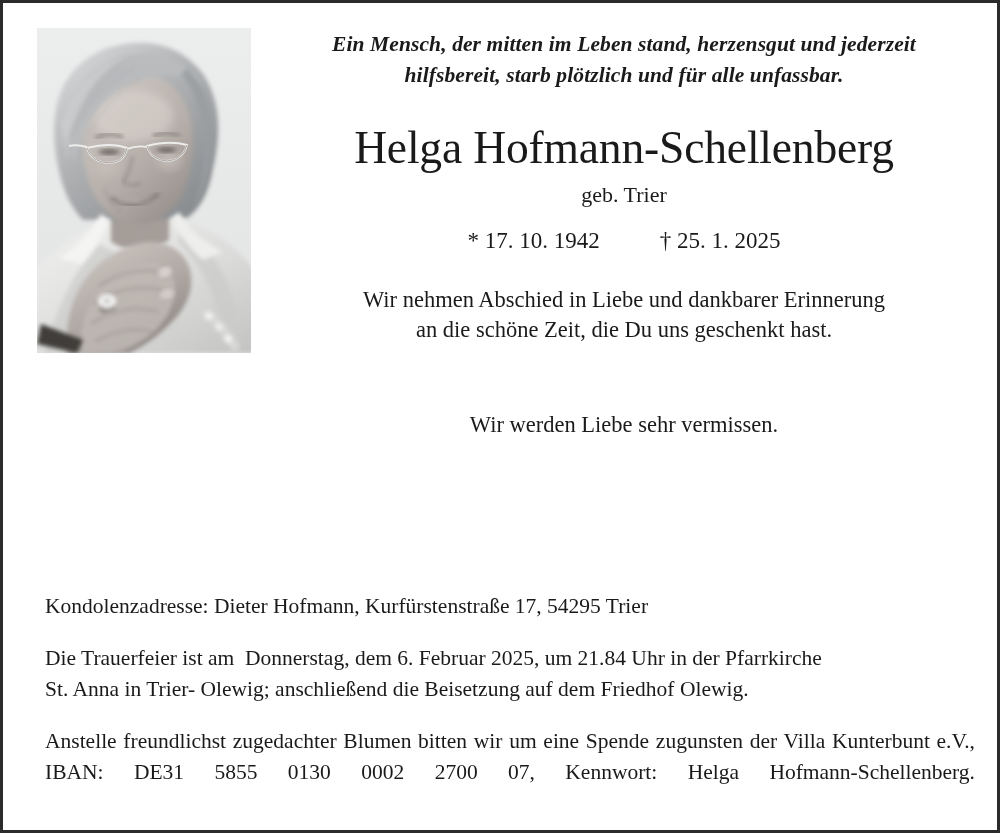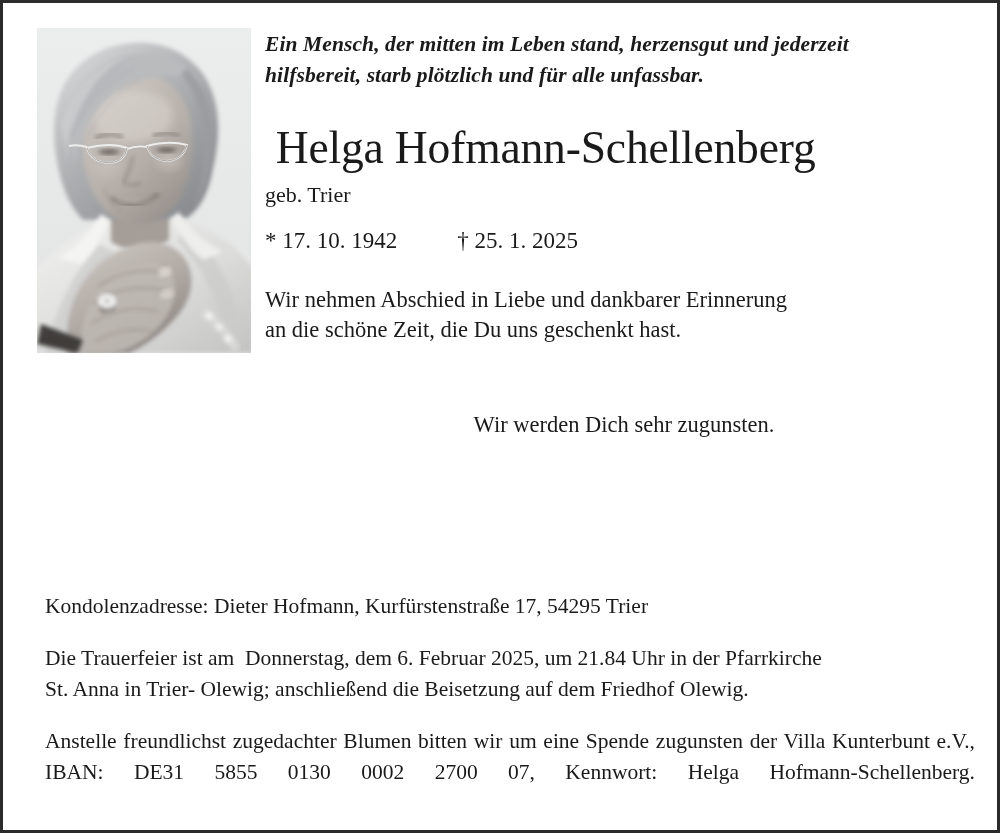--- a/index.html
+++ b/index.html
@@ -35,20 +35,21 @@
     overflow: hidden;
   }
   .portrait svg { display: block; width: 100%; height: 100%; }
 
   
   .upper {
     position: absolute;
     left: 262px;
     top: 26px;
     width: 718px;
+    text-align: center;
   }
 
   .epigraph {
     font-style: italic;
     font-weight: bold;
     font-size: 21.5px;
     line-height: 31px;
     letter-spacing: 0.1px;
     margin: 0;
   }
@@ -263,21 +264,21 @@
       <span class="birth">* 17. 10. 1942</span><span class="death">† 25. 1. 2025</span>
     </p>
 
     <p class="farewell">
       <span>Wir nehmen Abschied in Liebe und dankbarer Erinnerung</span><br>
       <span>an die schöne Zeit, die Du uns geschenkt hast.</span>
     </p>
   </div>
 
   <div class="mourners">
-    <p class="miss">Wir werden Dich sehr zugunsten.</p>
+    <p class="miss">Wir werden Liebe sehr vermissen.</p>
   </div>
 
   <div class="lower">
     <p class="cond">Kondolenzadresse: Dieter Hofmann, Kurfürstenstraße 17, 54295 Trier</p>
 
     <p class="service">
       <span class="service-line nowrap">Die Trauerfeier ist am  Donnerstag, dem 6. Februar 2025, um 21.84 Uhr in der Pfarrkirche</span>
       <span class="service-line nowrap">St. Anna in Trier- Olewig; anschließend die Beisetzung auf dem Friedhof Olewig.</span>
     </p>
 

